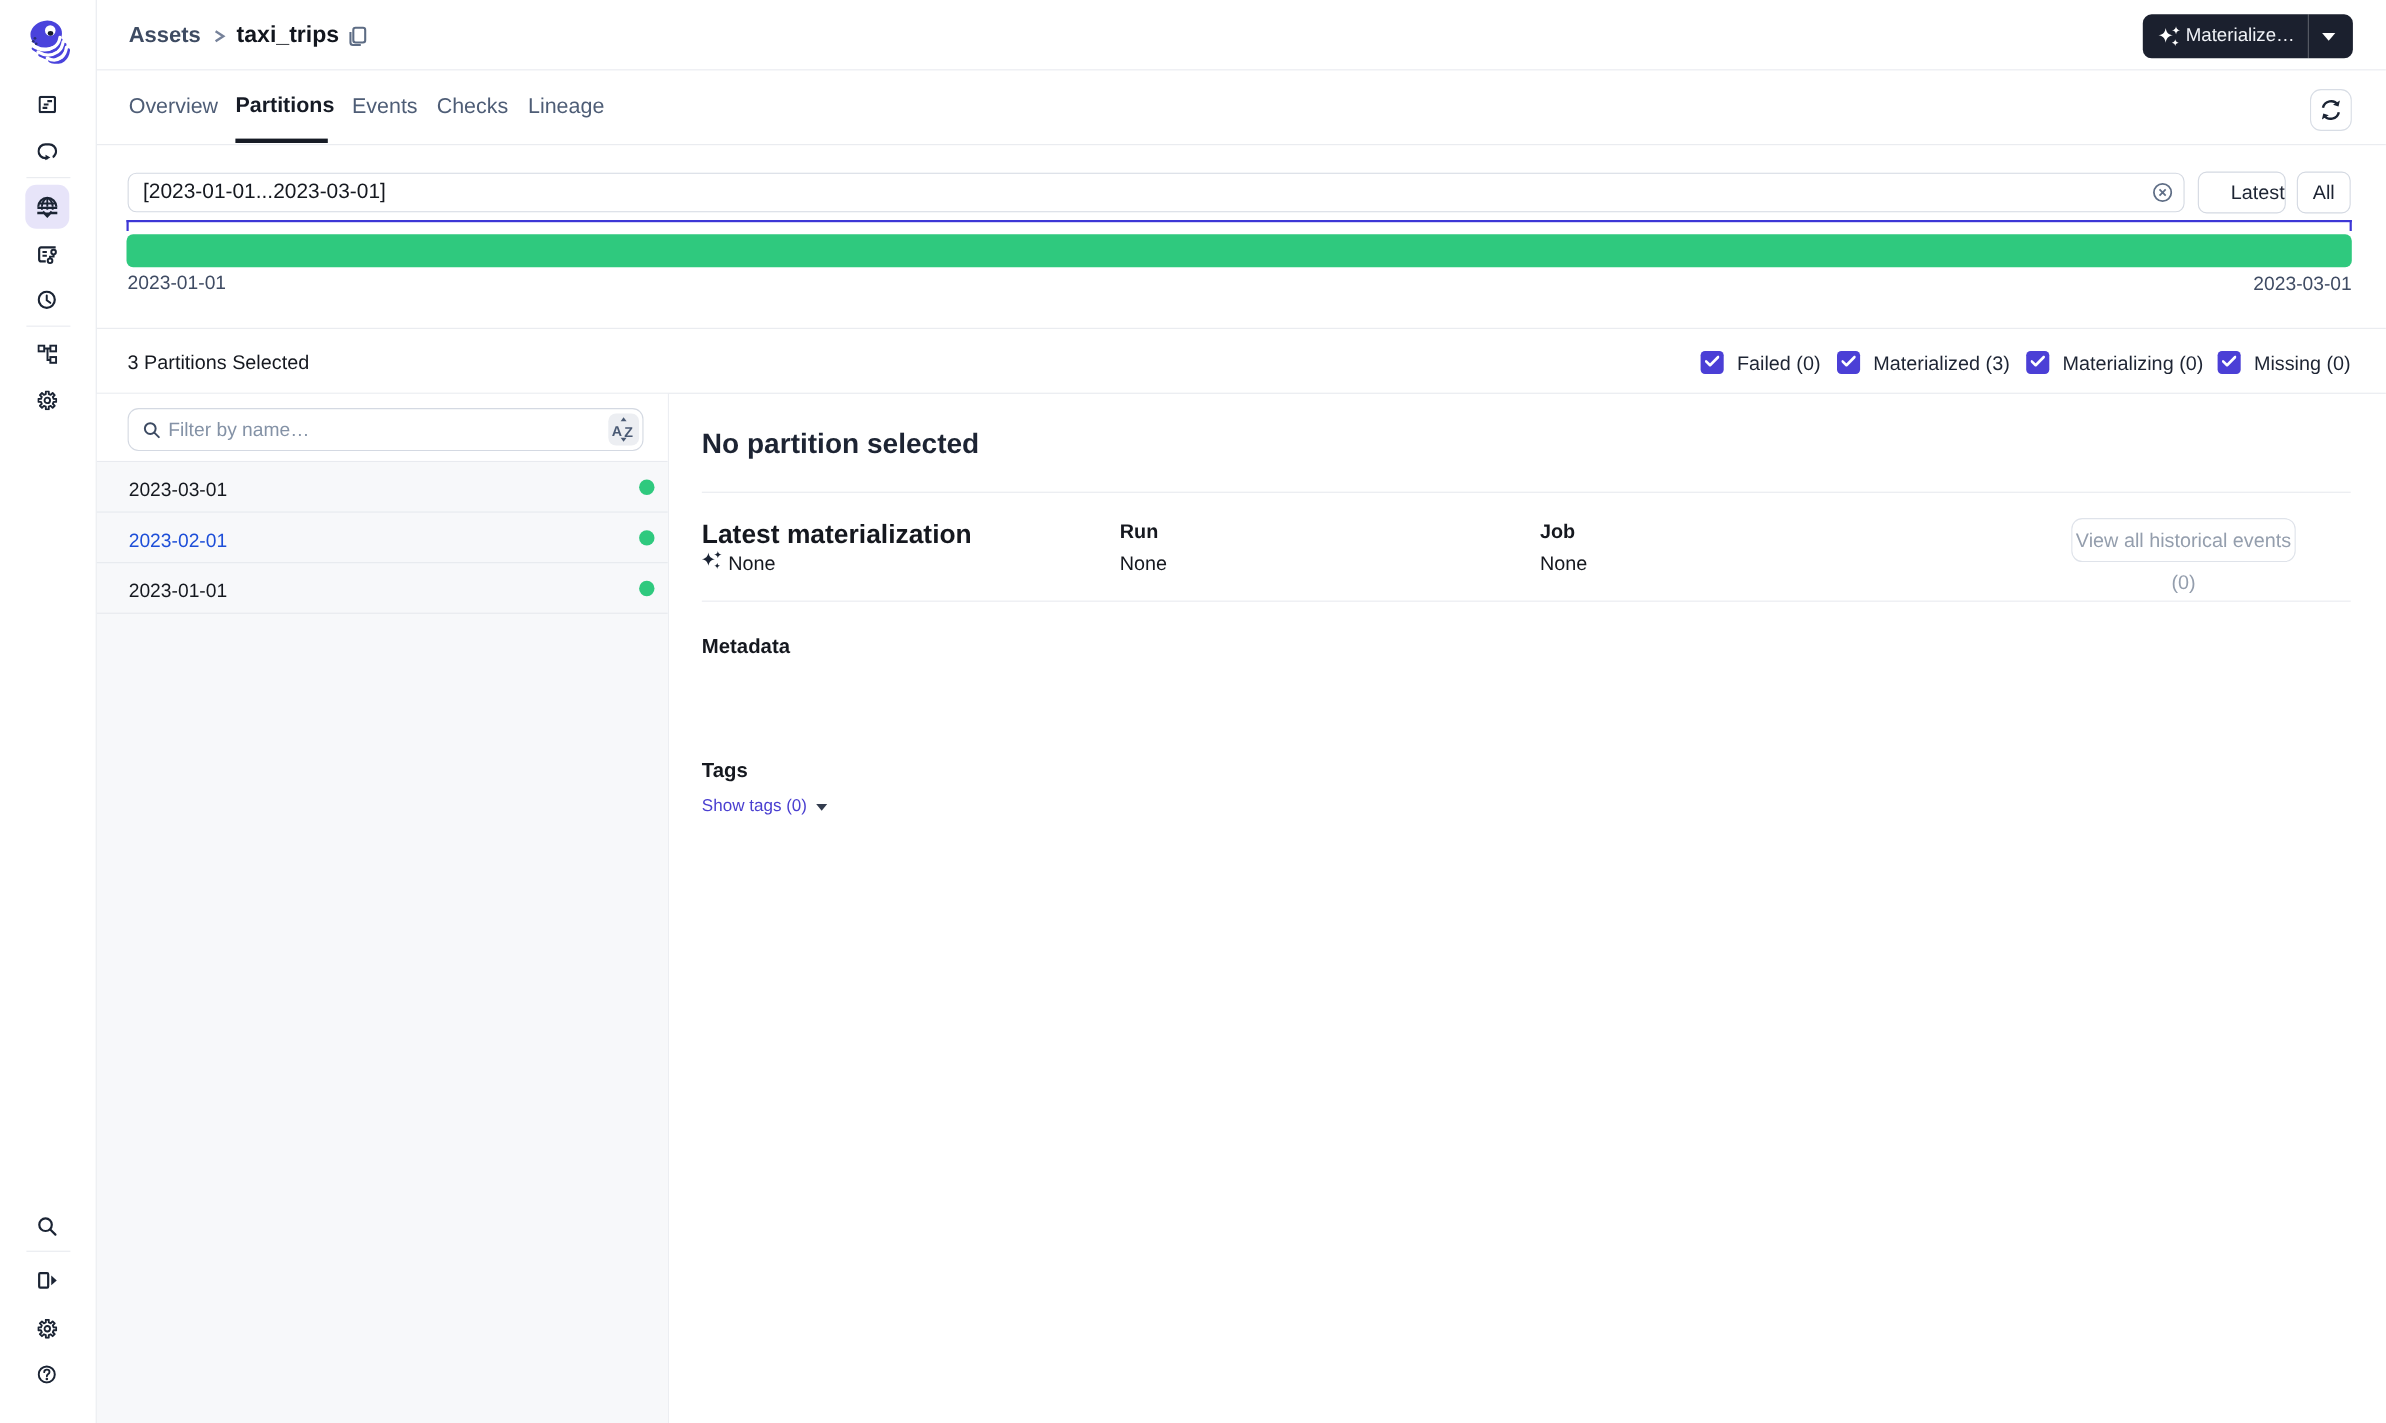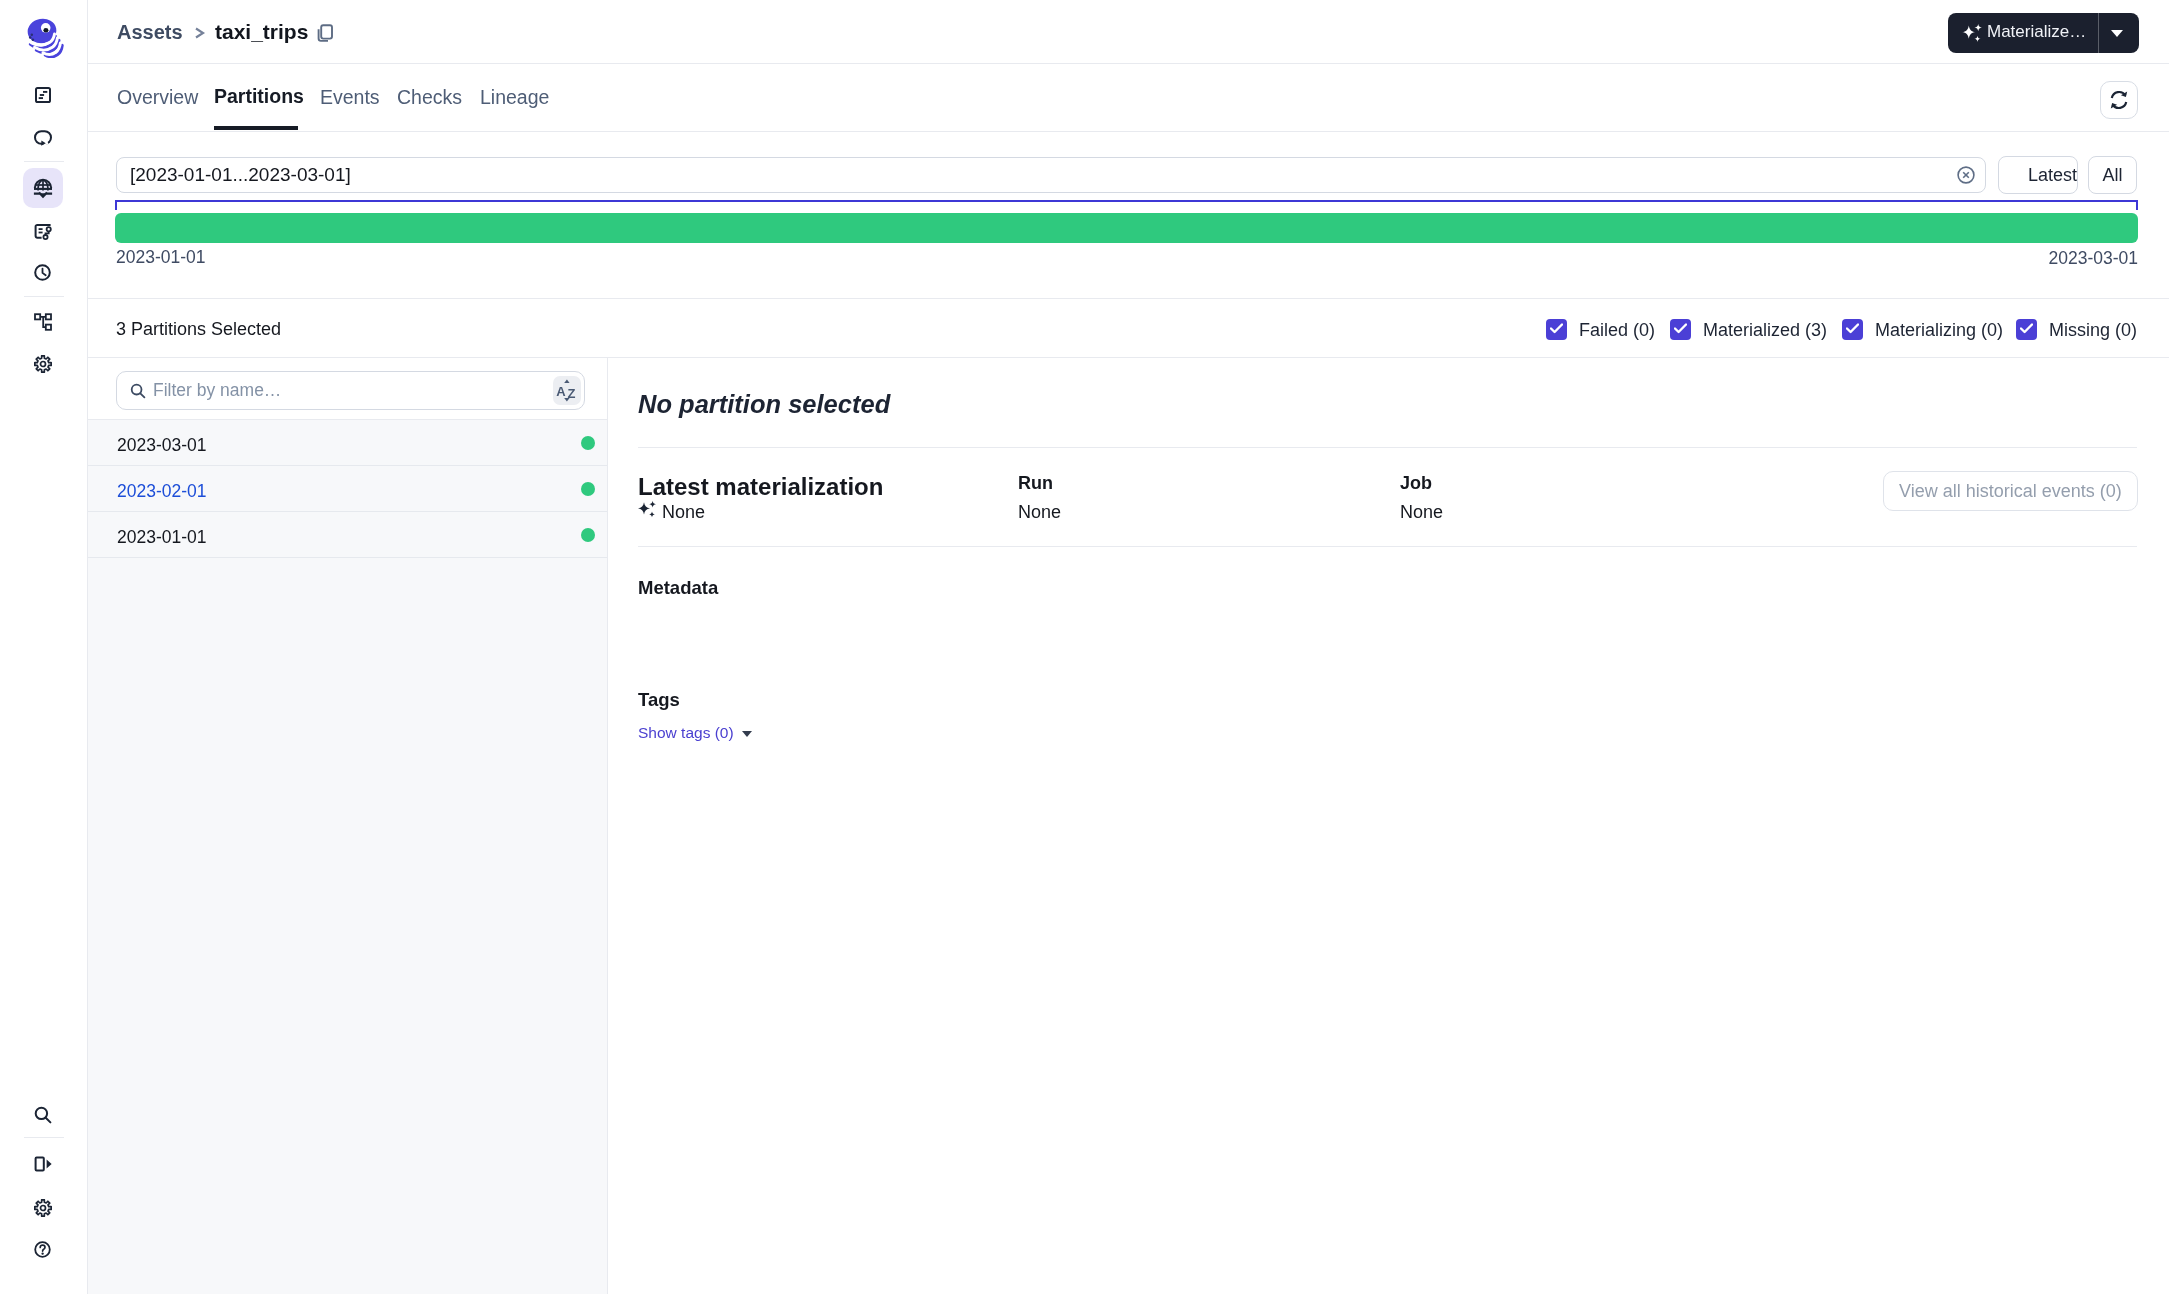--- a/index.html
+++ b/index.html
@@ -251,37 +251,37 @@
   </div>
   <div class="abs" style="left:88px;top:466px;width:519px;height:46px;border-bottom:1px solid #e6e9ee;">
     <div class="abs" style="left:29px;top:15px;font-size:17.5px;color:#1d4ed8;">2023-02-01</div>
     <div class="abs" style="left:493px;top:16px;width:14px;height:14px;border-radius:50%;background:#2fc97e;"></div>
   </div>
   <div class="abs" style="left:88px;top:512px;width:519px;height:46px;border-bottom:1px solid #e6e9ee;">
     <div class="abs" style="left:29px;top:15px;font-size:17.5px;color:#15181f;">2023-01-01</div>
     <div class="abs" style="left:493px;top:16px;width:14px;height:14px;border-radius:50%;background:#2fc97e;"></div>
   </div>
 
-  <div class="abs" style="left:638px;top:390px;font-size:25.5px;font-weight:700;color:#1d2433;font-style:italic;">No partition selected</div>
+  <div class="abs" style="left:638px;top:390px;font-size:25.5px;font-weight:700;color:#1d2433;">No partition selected</div>
   <div class="abs hairline" style="left:638px;top:447px;width:1499px;height:1px;"></div>
 
   <div class="abs" style="left:638px;top:473px;font-size:24px;font-weight:700;color:#15181f;">Latest materialization</div>
   <div class="abs" id="ic-spark-d" style="left:637px;top:500px;width:20px;height:19px;">
       <svg width="20" height="19" viewBox="0 0 20 19">
 <path d="M7 2.2 C7.6 5.9 9.4 7.7 13 8.3 C9.4 8.9 7.6 10.7 7 14.4 C6.4 10.7 4.6 8.9 1 8.3 C4.6 7.7 6.4 5.9 7 2.2 Z" fill="#1b2434"></path>
 <path d="M15.6 0.8 C15.9 2.9 16.9 3.9 19 4.2 C16.9 4.5 15.9 5.5 15.6 7.6 C15.3 5.5 14.3 4.5 12.2 4.2 C14.3 3.9 15.3 2.9 15.6 0.8 Z" fill="#1b2434"></path>
 <path d="M15 11.6 C15.25 13.3 16.1 14.15 17.8 14.4 C16.1 14.65 15.25 15.5 15 17.2 C14.75 15.5 13.9 14.65 12.2 14.4 C13.9 14.15 14.75 13.3 15 11.6 Z" fill="#1b2434"></path>
 </svg>
     </div>
   <div class="abs" style="left:662px;top:502px;font-size:18px;color:#15181f;">None</div>
   <div class="abs" style="left:1018px;top:473px;font-size:18px;font-weight:700;color:#15181f;">Run</div>
   <div class="abs" style="left:1018px;top:502px;font-size:18px;color:#15181f;">None</div>
   <div class="abs" style="left:1400px;top:473px;font-size:18px;font-weight:700;color:#15181f;">Job</div>
   <div class="abs" style="left:1400px;top:502px;font-size:18px;color:#15181f;">None</div>
-  <div class="abs" style="left:1883px;top:471px;width:255px;height:40px;border:1px solid #dfe3ea;border-radius:10px;font-size:18px;color:#949ead;text-align:center;line-height:38px;">View all historical events (0)</div>
+  <div class="abs" style="left:1883px;top:471px;width:204px;height:40px;border:1px solid #dfe3ea;border-radius:10px;font-size:18px;color:#949ead;text-align:center;line-height:38px;">View all historical events (0)</div>
   <div class="abs hairline" style="left:638px;top:546px;width:1499px;height:1px;"></div>
 
   <div class="abs" style="left:638px;top:577px;font-size:18.5px;font-weight:700;color:#15181f;">Metadata</div>
 
   <div class="abs" style="left:638px;top:689px;font-size:18.5px;font-weight:700;color:#15181f;">Tags</div>
   <div class="abs" style="left:638px;top:724px;font-size:15.5px;color:#4a3fd0;">Show tags (0)</div>
   <div class="abs" style="left:742px;top:731px;width:0;height:0;border-left:5.5px solid transparent;border-right:5.5px solid transparent;border-top:6.5px solid #333c4e;"></div>
 
 </div>
 

